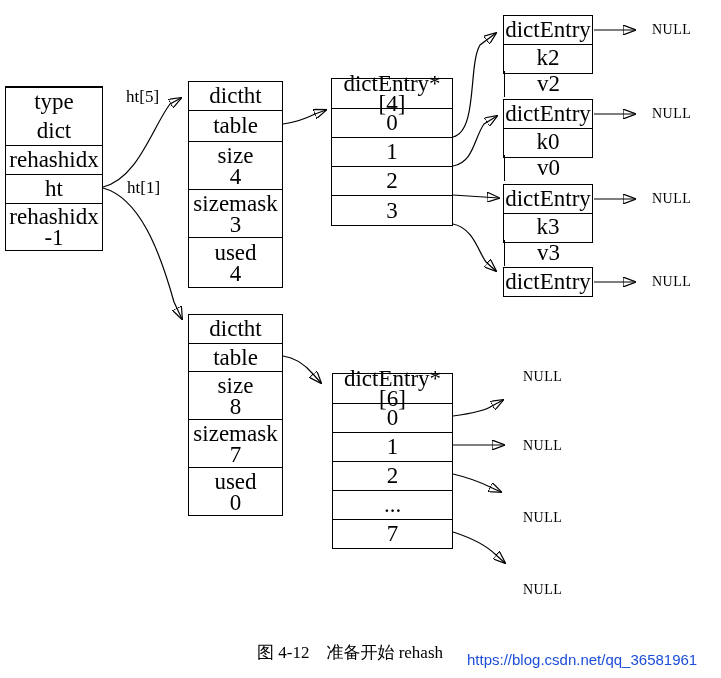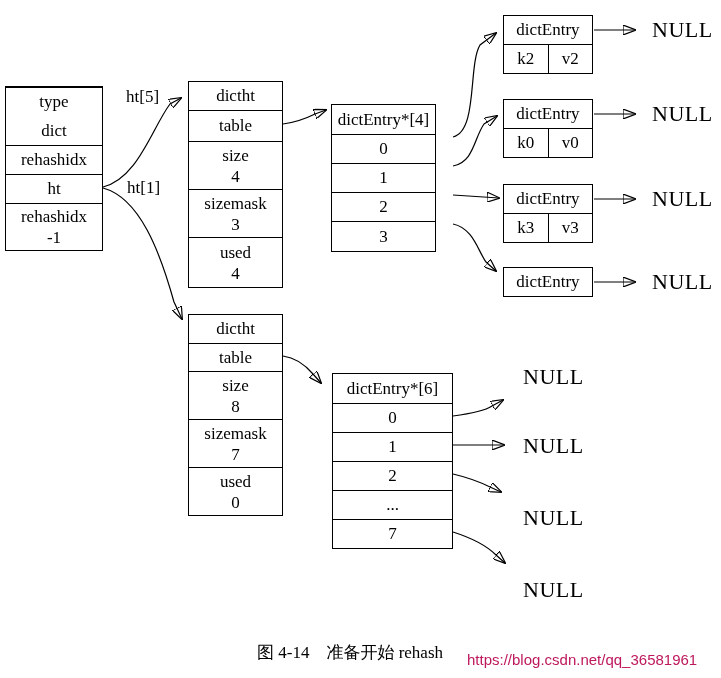--- a/index.html
+++ b/index.html
@@ -5,33 +5,33 @@
   * { margin:0; padding:0; box-sizing:border-box; }
   html,body { background:#ffffff; }
   body {
     width:721px; height:678px; position:relative; overflow:hidden;
     font-family:"Liberation Serif","DejaVu Serif",serif; color:#000;
   }
   .stage { position:absolute; left:0; top:0; width:721px; height:678px; }
   svg.arrows { position:absolute; left:0; top:0; z-index:1; }
   svg.arrows path { fill:none; stroke:#000; stroke-width:1.2; }
 
-  .box { position:absolute; border:1px solid #000; background:#fff; z-index:2; font-size:17px; }
+  .box { position:absolute; border:1px solid #000; background:#fff; z-index:2; font-size:23px; }
   .row { display:flex; align-items:center; justify-content:center; text-align:center;
          border-top:1px solid #000; line-height:20px; }
   .row.first { border-top:none; }
   .row.two { flex-direction:column; line-height:21px; }
-  .kv { display:flex; border-top:1px solid #000; }
+  .kv { display:flex; border-top:1px solid #000;flex-direction:column; }
   .kv > div { flex:1; display:flex; align-items:center; justify-content:center; }
   .kv .v { border-left:1px solid #000; }
 
   .float-label { position:absolute; font-size:17px; z-index:2; white-space:nowrap; }
-  .null-label  { position:absolute; font-size:22px; z-index:2; letter-spacing:0.5px; line-height:18px; }
+  .null-label  { position:absolute; font-size:14px; z-index:2; letter-spacing:0.5px; line-height:18px; }
   .caption     { position:absolute; font-size:17px; z-index:2; white-space:nowrap; }
-  .watermark   { position:absolute; font-size:15px; color:#be185d; z-index:2; white-space:nowrap;
+  .watermark   { position:absolute; font-size:15px; color:#1d4ed8; z-index:2; white-space:nowrap;
                  font-family:"Liberation Sans","DejaVu Sans",sans-serif; }
 </style>
 </head>
 <body>
 
 <div class="stage">
 
   <svg class="arrows" width="721" height="678">
     <defs>
       <marker id="arr" markerUnits="userSpaceOnUse" markerWidth="13" markerHeight="10" refX="12" refY="5" orient="auto">
@@ -97,21 +97,21 @@
     <div class="row two" style="height:48px">
       <div>sizemask</div>
       <div>7</div>
     </div>
     <div class="row two" style="height:48px">
       <div>used</div>
       <div>0</div>
     </div>
   </div>
 
-  <div class="box" style="left:331px; top:104px; width:105px;">
+  <div class="box" style="left:331px; top:78px; width:122px;">
     <div class="row first" style="height:29px">dictEntry*[4]</div>
     <div class="row" style="height:29px">0</div>
     <div class="row" style="height:29px">1</div>
     <div class="row" style="height:29px">2</div>
     <div class="row" style="height:30px">3</div>
   </div>
 
   <div class="box" style="left:332px; top:373px; width:121px;">
     <div class="row first" style="height:29px">dictEntry*[6]</div>
     <div class="row" style="height:29px">0</div>
@@ -149,16 +149,16 @@
   <div class="null-label" style="left:652px; top:21px;">NULL</div>
   <div class="null-label" style="left:652px; top:105px;">NULL</div>
   <div class="null-label" style="left:652px; top:190px;">NULL</div>
   <div class="null-label" style="left:652px; top:273px;">NULL</div>
 
   <div class="null-label" style="left:523px; top:368px;">NULL</div>
   <div class="null-label" style="left:523px; top:437px;">NULL</div>
   <div class="null-label" style="left:523px; top:509px;">NULL</div>
   <div class="null-label" style="left:523px; top:581px;">NULL</div>
 
-  <div class="caption" style="left:257px; top:641px;">图 4-14　准备开始 rehash</div>
+  <div class="caption" style="left:257px; top:641px;">图 4-12　准备开始 rehash</div>
   <div class="watermark" style="left:467px; top:651px;">https://blog.csdn.net/qq_36581961</div>
 
 </div>
 
 </body></html>

